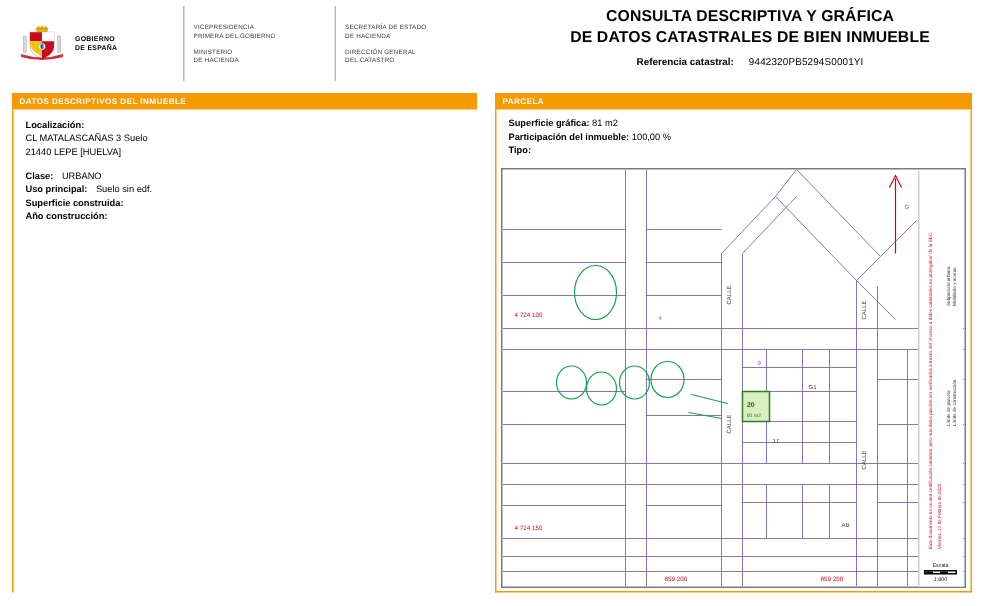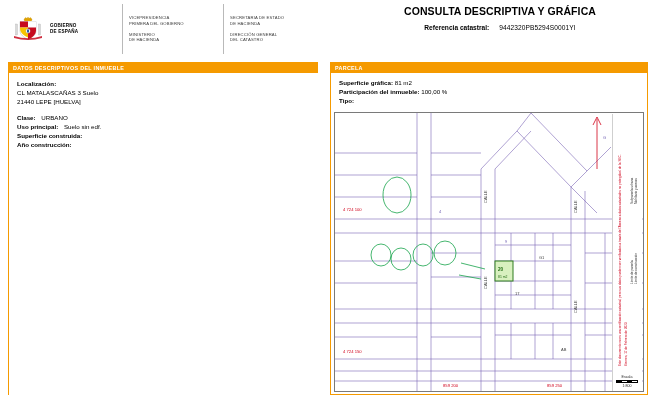--- a/index.html
+++ b/index.html
@@ -287,20 +287,21 @@
         </div>
         <div class="mini-group">
           <div class="mini-line">DIRECCIÓN GENERAL</div>
           <div class="mini-line">DEL CATASTRO</div>
         </div>
       </div>
     </div>
 
     <div class="hdr-right">
       <div class="title1">CONSULTA DESCRIPTIVA Y GRÁFICA</div>
+      <div class="title2">DE DATOS CATASTRALES DE BIEN INMUEBLE</div>
       <div class="ref-row">
         <span class="ref-label">Referencia catastral:</span>
         <span class="ref-value">9442320PB5294S0001YI</span>
       </div>
     </div>
   </div>
 
   <div class="bar" id="bar-left">DATOS DESCRIPTIVOS DEL INMUEBLE</div>
   <div class="panel" id="panel-left">
     <div class="lp-inner">

